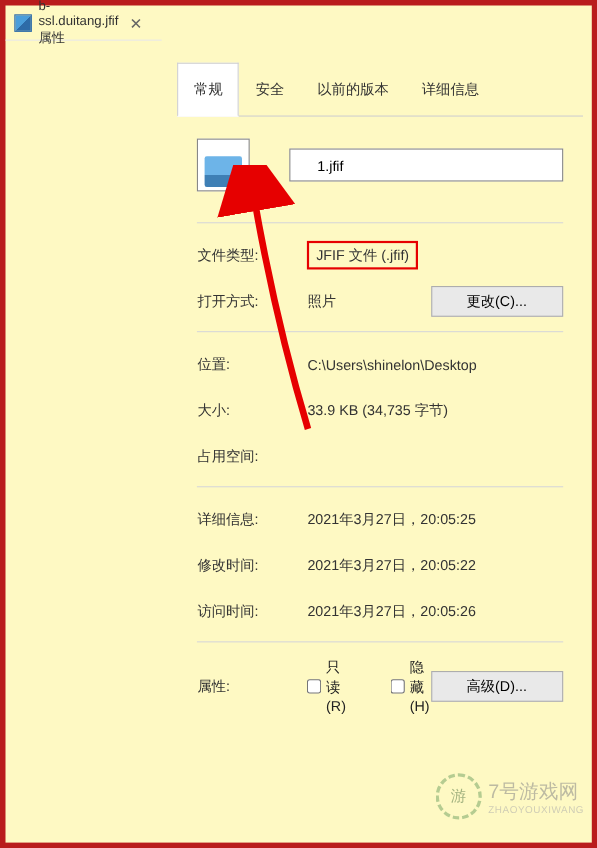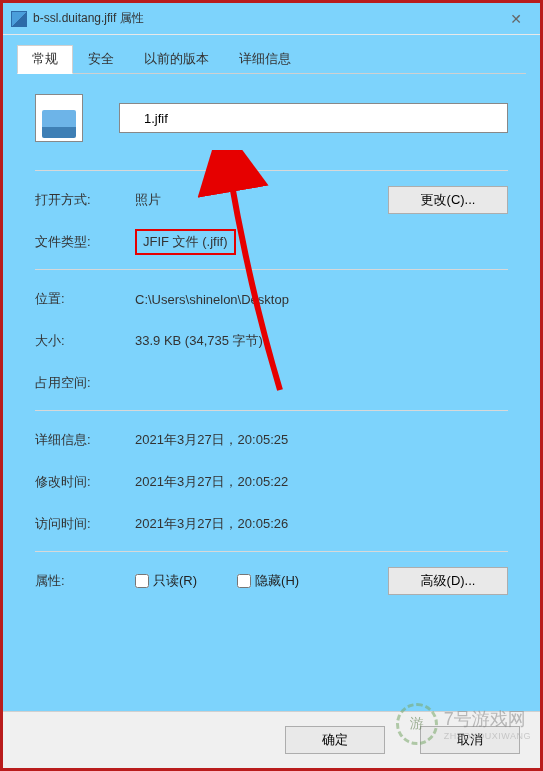--- a/index.html
+++ b/index.html
@@ -1,24 +1,24 @@
 <!DOCTYPE html>
 <html><head>
 <meta charset="utf-8">
 <style>
 * { box-sizing: border-box; margin: 0; padding: 0; font-family: "Microsoft YaHei", "Segoe UI", sans-serif; }
 body { width: 543px; height: 771px; background: #fff; position: relative; overflow: hidden; }
-.window { width: 543px; height: 771px; border: 3px solid #b91c1c; background: #7dd3fc; display: flex; flex-direction: column; }
+.window { width: 543px; height: 771px; border: 5px solid #b91c1c; background: #fef9c3; display: flex; flex-direction: row; }
 .titlebar { height: 32px; display: flex; align-items: center; padding: 0 8px; border-bottom: 1px solid #e8e8e8; }
 .titlebar-icon { width: 16px; height: 16px; background: linear-gradient(135deg,#4a9edb 50%,#2d6ba8 50%); border: 1px solid #2d6ba8; margin-right: 6px; }
 .titlebar-text { font-size: 12px; color: #333; flex: 1; }
 .close-x { font-size: 14px; color: #666; padding: 4px 10px; cursor: default; }
 .tabarea { padding: 10px 14px 0 14px; flex: 1; display: flex; flex-direction: column; }
 .tablist { display: flex; border-bottom: 1px solid #d0d0d0; }
-.tab { padding: 4px 14px; font-size: 13px; color: #333; border: 1px solid transparent; cursor: default; }
+.tab { padding: 14px 14px; font-size: 13px; color: #333; border: 1px solid transparent; cursor: default; margin-top: 42px; }
 .tab.active { border: 1px solid #d0d0d0; border-bottom: 1px solid #fff; background: #fff; margin-bottom: -1px; }
 .tabcontent { border: none; padding: 20px 18px 10px 18px; flex: 1; }
 .iconrow { display: flex; align-items: center; margin-bottom: 28px; }
 .fileicon { width: 48px; height: 48px; border: 1px solid #888; background: #fff; display: flex; align-items: flex-end; justify-content: center; padding-bottom: 3px; margin-right: 36px; }
 .fileicon-inner { width: 34px; height: 28px; background: linear-gradient(to bottom,#6db4e8 60%,#3e7fb5 60%); border-radius: 2px; }
 .filename-input { flex: 1; height: 30px; border: 1px solid #888; padding: 0 24px; font-size: 13px; }
 .divider { border: none; border-top: 1px solid #d8d8d8; margin: 6px 0 14px 0; }
 .row { display: flex; align-items: center; min-height: 30px; margin-bottom: 12px; font-size: 13px; color: #222; }
 .label { width: 100px; color: #333; }
 .value { flex: 1; color: #333; }
@@ -59,30 +59,30 @@
       <div class="iconrow">
         <div class="fileicon">
           <div class="fileicon-inner"></div>
         </div>
         <input class="filename-input" value="1.jfif" style="">
       </div>
 
       <hr class="divider">
 
       <div class="row">
-        <div class="label">打开方式:</div>
-        <div class="value">照片</div>
-        <button class="change-btn">更改(C)...</button>
-      </div>
-
-      <div class="row">
         <div class="label">文件类型:</div>
         <div class="value">
           <span class="highlight">JFIF 文件 (.jfif)</span>
         </div>
+      </div>
+
+      <div class="row">
+        <div class="label">打开方式:</div>
+        <div class="value">照片</div>
+        <button class="change-btn">更改(C)...</button>
       </div>
 
       <hr class="divider">
 
       <div class="row">
         <div class="label">位置:</div>
         <div class="value">C:\Users\shinelon\Desktop</div>
       </div>
 
       <div class="row">

